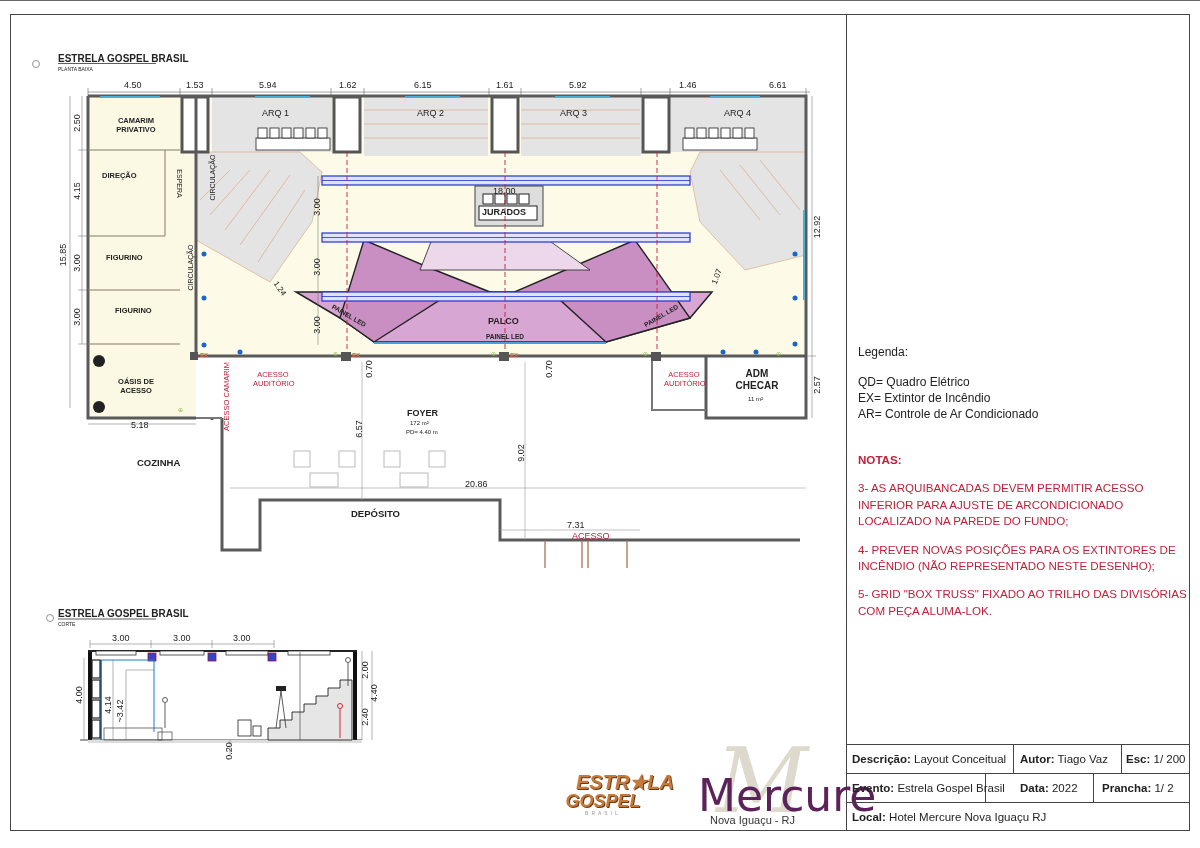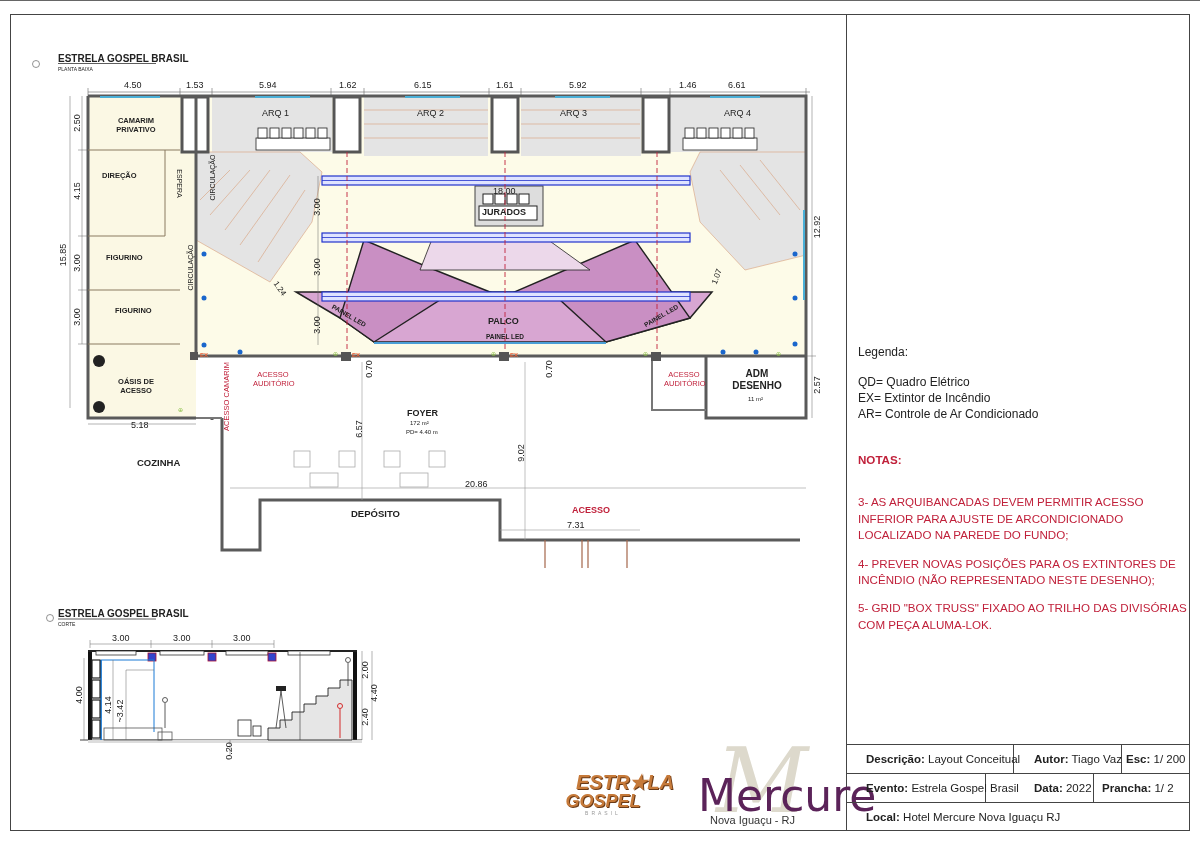--- a/index.html
+++ b/index.html
@@ -4,25 +4,25 @@
 <style>
   html,body{margin:0;padding:0;background:#fff;}
   body{width:1200px;height:848px;position:relative;overflow:hidden;font-family:"Liberation Sans",sans-serif;color:#222;}
   .sheet{position:absolute;left:10px;top:14px;width:1180px;height:817px;border:1.5px solid #444;box-sizing:border-box;}
   .topline{position:absolute;left:0;top:0;width:1200px;height:1px;background:#666;}
   .sidebar{position:absolute;left:846px;top:14px;width:344px;height:817px;border-left:1.5px solid #444;box-sizing:border-box;}
   .t{position:absolute;white-space:nowrap;}
   .legend{left:858px;top:344px;font-size:12px;line-height:16px;color:#222;}
   .legend div{white-space:nowrap;}
   .notes{left:858px;top:452px;width:330px;font-size:11.6px;line-height:16.4px;color:#c0203a;}
-  .notes .title{font-weight:bold;margin-bottom:26px;}
+  .notes .title{font-weight:bold;margin-bottom:12px;}
   .notes .note{margin-bottom:12px;white-space:normal;}
   .titleblock{position:absolute;left:846px;top:744px;width:344px;height:87px;border-top:1.5px solid #444;box-sizing:border-box;font-size:11.5px;}
   .tb-row{position:absolute;left:0;width:344px;height:29px;border-bottom:1px solid #444;box-sizing:border-box;}
-  .tb-cell{position:absolute;top:0;height:28px;line-height:28px;padding-left:20px;box-sizing:border-box;border-right:1px solid #444;white-space:nowrap;}
+  .tb-cell{position:absolute;top:0;height:28px;line-height:28px;padding-left:6px;box-sizing:border-box;border-right:1px solid #444;white-space:nowrap;}
   .tb-cell b{font-weight:bold;}
   .view-title{font-size:10px;font-weight:bold;letter-spacing:0;}
   .view-sub{font-size:5px;}
   .dim{font-size:9px;color:#222;}
   .room{font-size:9px;font-weight:bold;color:#222;text-align:center;}
   .access{font-size:7.5px;color:#c0203a;text-align:center;}
   .mercure{font-size:44px;color:#5b2359;font-family:"DejaVu Sans",sans-serif;}
 </style>
 </head>
 <body>
@@ -245,21 +245,21 @@
 <div class="t view-sub" style="left:58px;top:66px">PLANTA BAIXA</div>
 
 <div class="t dim" style="left:124px;top:80px">4.50</div>
 <div class="t dim" style="left:186px;top:80px">1.53</div>
 <div class="t dim" style="left:259px;top:80px">5.94</div>
 <div class="t dim" style="left:339px;top:80px">1.62</div>
 <div class="t dim" style="left:414px;top:80px">6.15</div>
 <div class="t dim" style="left:496px;top:80px">1.61</div>
 <div class="t dim" style="left:569px;top:80px">5.92</div>
 <div class="t dim" style="left:679px;top:80px">1.46</div>
-<div class="t dim" style="left:728px;top:80px">6.61</div>
+<div class="t dim" style="left:769px;top:80px">6.61</div>
 
 <div class="t dim" style="left:52px;top:250px;transform:rotate(-90deg)">15.85</div>
 <div class="t dim" style="left:68px;top:118px;transform:rotate(-90deg)">2.50</div>
 <div class="t dim" style="left:68px;top:186px;transform:rotate(-90deg)">4.15</div>
 <div class="t dim" style="left:68px;top:258px;transform:rotate(-90deg)">3.00</div>
 <div class="t dim" style="left:68px;top:312px;transform:rotate(-90deg)">3.00</div>
 
 <div class="t dim" style="left:806px;top:222px;transform:rotate(-90deg)">12.92</div>
 <div class="t dim" style="left:808px;top:380px;transform:rotate(-90deg)">2.57</div>
 <div class="t dim" style="left:131px;top:420px">5.18</div>
@@ -296,27 +296,27 @@
 <div class="t room" style="left:488px;top:316px;font-size:9px">PALCO</div>
 <div class="t room" style="left:486px;top:333px;font-size:6.5px">PAINEL LED</div>
 <div class="t room" style="left:330px;top:312px;font-size:6.5px;transform:rotate(30deg)">PAINEL LED</div>
 <div class="t room" style="left:642px;top:312px;font-size:6.5px;transform:rotate(-30deg)">PAINEL LED</div>
 
 <div class="t room" style="left:407px;top:408px;font-size:9px">FOYER</div>
 <div class="t" style="left:410px;top:420px;font-size:6px">172 m²</div>
 <div class="t" style="left:406px;top:429px;font-size:6px">PD= 4.40 m</div>
 <div class="t room" style="left:137px;top:457px;font-size:9.5px">COZINHA</div>
 <div class="t room" style="left:351px;top:508px;font-size:9.5px">DEPÓSITO</div>
-<div class="t room" style="left:725px;top:368px;width:64px;white-space:normal;font-size:10px;line-height:12px">ADM DESENHO</div>
+<div class="t room" style="left:725px;top:368px;width:64px;white-space:normal;font-size:10px;line-height:12px">ADM CHECAR</div>
 <div class="t" style="left:748px;top:396px;font-size:6px">11 m²</div>
 
 <div class="t access" style="left:192px;top:392px;transform:rotate(-90deg)">ACESSO CAMARIM</div>
 <div class="t access" style="left:253px;top:370px;width:40px;white-space:normal;line-height:9px">ACESSO AUDITÓRIO</div>
 <div class="t access" style="left:664px;top:370px;width:40px;white-space:normal;line-height:9px">ACESSO AUDITÓRIO</div>
-<div class="t access" style="left:572px;top:505px;font-size:9px;font-weight:bold">ACESSO</div>
+<div class="t access" style="left:572px;top:531px;font-size:9px;font-weight:normal">ACESSO</div>
 
 <svg style="position:absolute;left:0;top:600px" width="420" height="180" viewBox="0 0 420 180">
   <circle cx="50" cy="18" r="3.5" fill="none" stroke="#666" stroke-width="0.7"></circle>
   <line x1="58" y1="19" x2="156" y2="19" stroke="#333" stroke-width="0.8"></line>
   <line x1="90" y1="44" x2="274" y2="44" stroke="#666" stroke-width="0.5"></line>
   <g stroke="#666" stroke-width="0.5">
       <line x1="90" y1="40" x2="90" y2="48"></line>
       <line x1="151" y1="40" x2="151" y2="48"></line>
       <line x1="212" y1="40" x2="212" y2="48"></line>
       <line x1="274" y1="40" x2="274" y2="48"></line>

